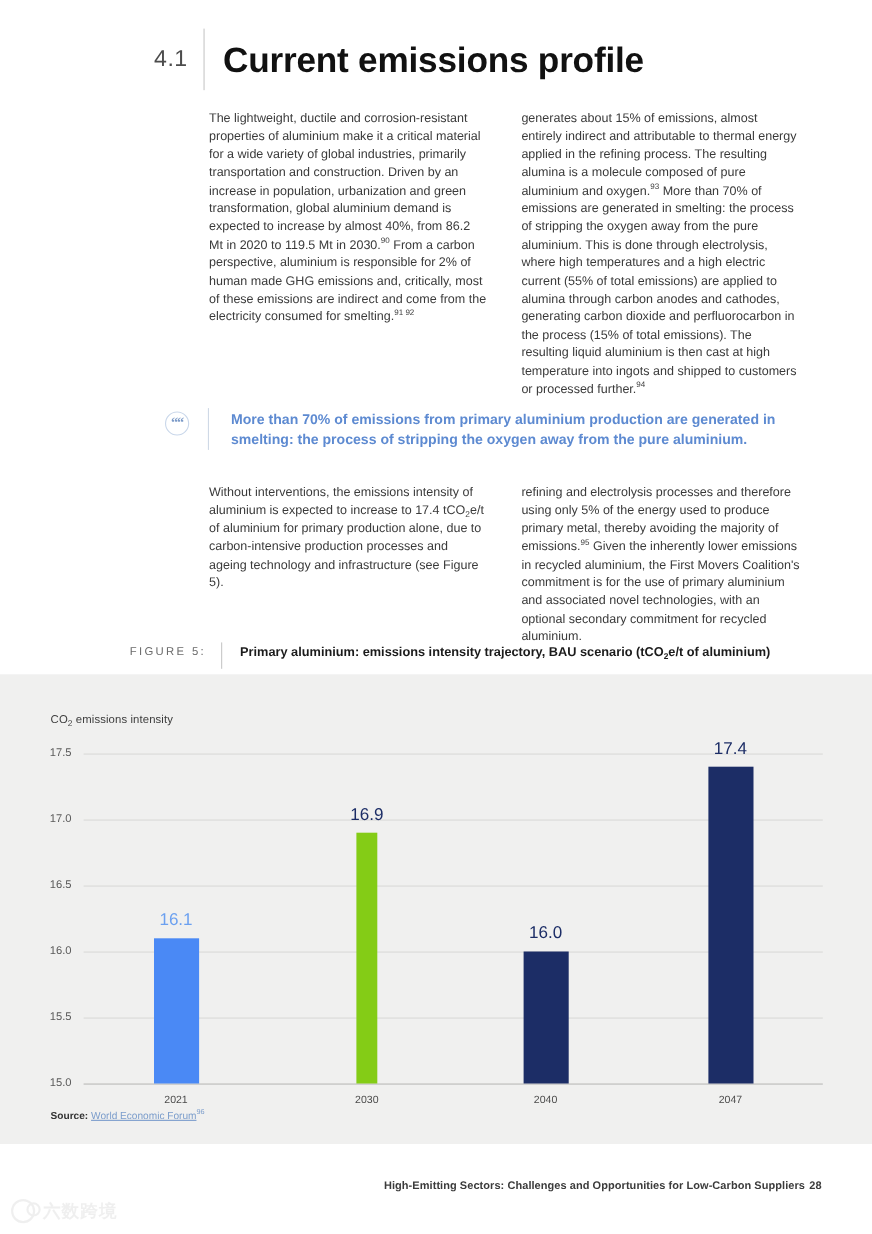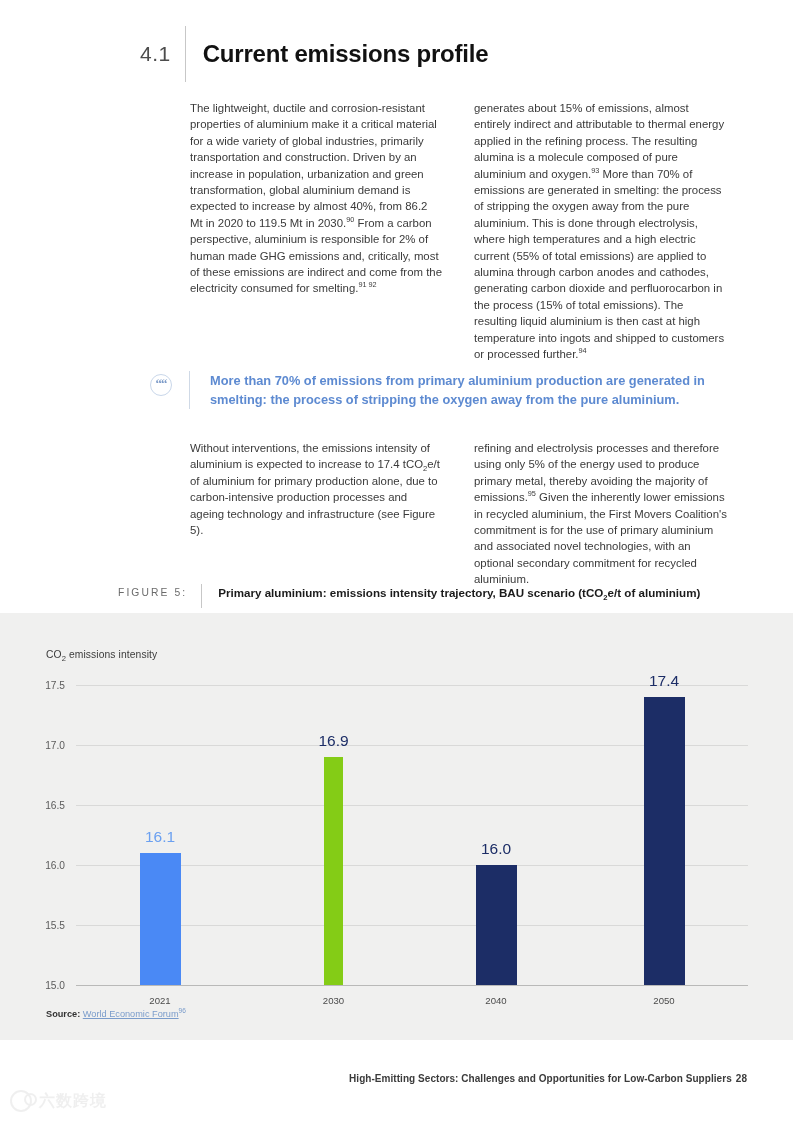--- a/index.html
+++ b/index.html
@@ -13,21 +13,21 @@
   .page { position: relative; width: 793px; height: 1122px; }
 
   
   .head { position: absolute; left: 140px; top: 26px; display: flex; align-items: center; }
   .head-num {
     font-size: 21px; color: #4c4c4c; letter-spacing: .5px;
     padding-right: 14px; line-height: 34px; font-weight: 400;
   }
   .head-rule { width: 1px; background: #c7c7c7; align-self: stretch; min-height: 56px; }
   .head-title {
-    font-size: 24px; font-weight: 700; color: #111111;
+    font-size: 32px; font-weight: 700; color: #111111;
     padding-left: 17px; line-height: 34px; letter-spacing: -.2px;
   }
 
   
   .cols { position: absolute; display: flex; gap: 31px; }
   .cols.top { left: 190px; top: 100px; width: 564px; }
   .cols.bottom { left: 190px; top: 440px; width: 564px; }
   .col { width: 253px; }
   .col p {
     font-size: 11.4px; line-height: 16.4px; color: #3a3a3a;
@@ -202,21 +202,21 @@
         <div class="bar" style="width: 19px; left: 248px; height: 228px; background: #84cc16;">
           <span class="bar-label" style="color: rgb(28, 45, 102);">16.9</span>
           <span class="xtick">2030</span>
         </div>
         <div class="bar" style="width: 41px; left: 399.5px; height: 120px; background: rgb(28, 45, 102);">
           <span class="bar-label" style="color: rgb(28, 45, 102);">16.0</span>
           <span class="xtick">2040</span>
         </div>
         <div class="bar" style="width: 41px; left: 567.5px; height: 288px; background: rgb(28, 45, 102);">
           <span class="bar-label" style="color: rgb(28, 45, 102);">17.4</span>
-          <span class="xtick">2050</span>
+          <span class="xtick">2047</span>
         </div>
       </div>
 
     <div class="chart-source">
       <span class="lbl">Source:</span>
       <span class="lnk">World Economic Forum</span><sup>96</sup>
     </div>
   </div>
 
   <div class="footer">

